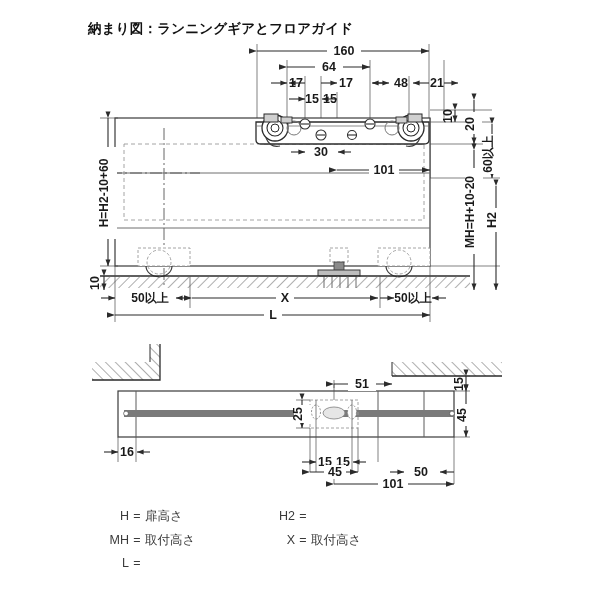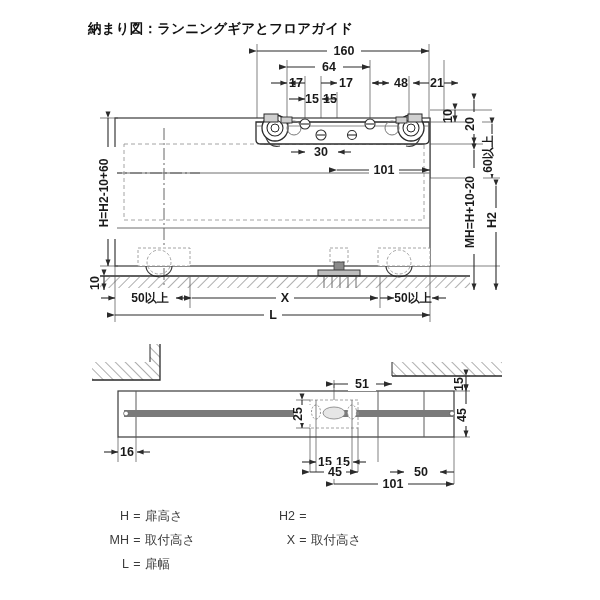--- a/index.html
+++ b/index.html
@@ -454,20 +454,19 @@
       <span class="lg-sym">MH</span>
       <span class="lg-eq">=</span>
       <span class="lg-def">取付高さ</span>
       <span class="lg-sym2">X</span>
       <span class="lg-eq">=</span>
       <span class="lg-def">取付高さ</span>
     </div>
     <div class="legend-row">
       <span class="lg-sym">L</span>
       <span class="lg-eq">=</span>
-      <span class="lg-def">扉幅</span>
       <span class="lg-sym2"></span>
       <span class="lg-eq"></span>
       <span class="lg-def"></span>
     </div>
   </div>
 
 </div>
 
 </body></html>

